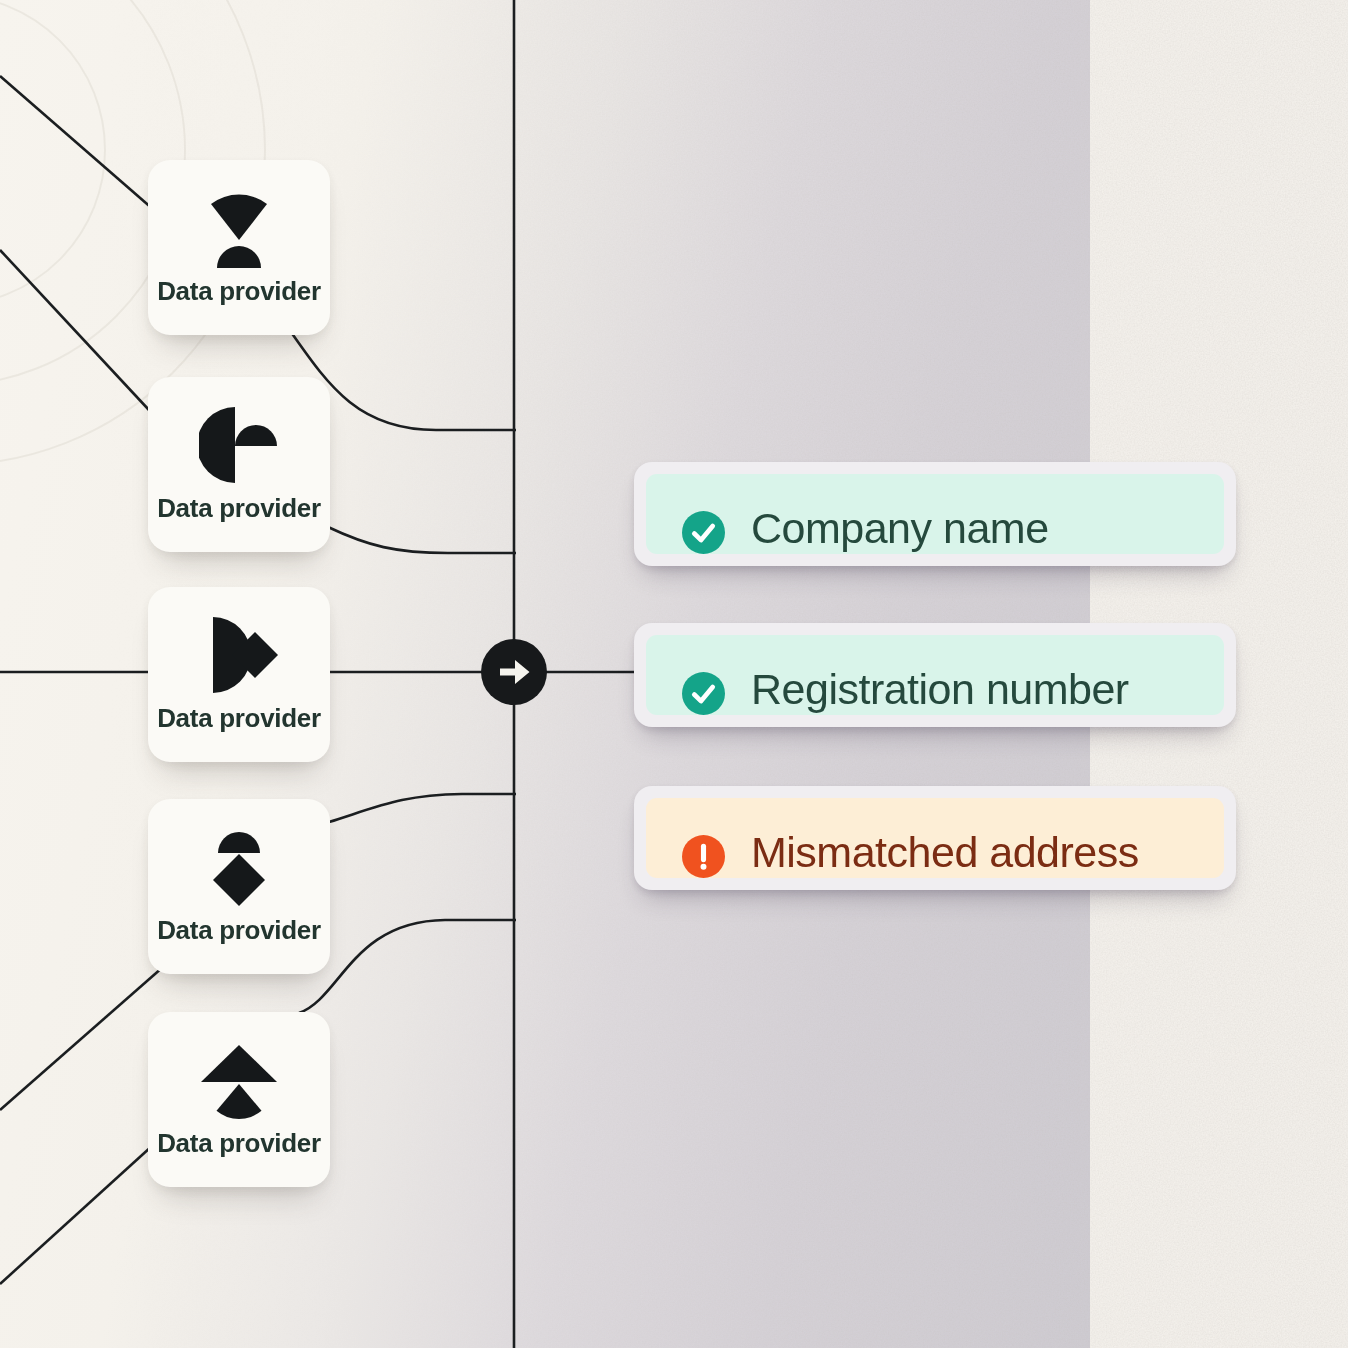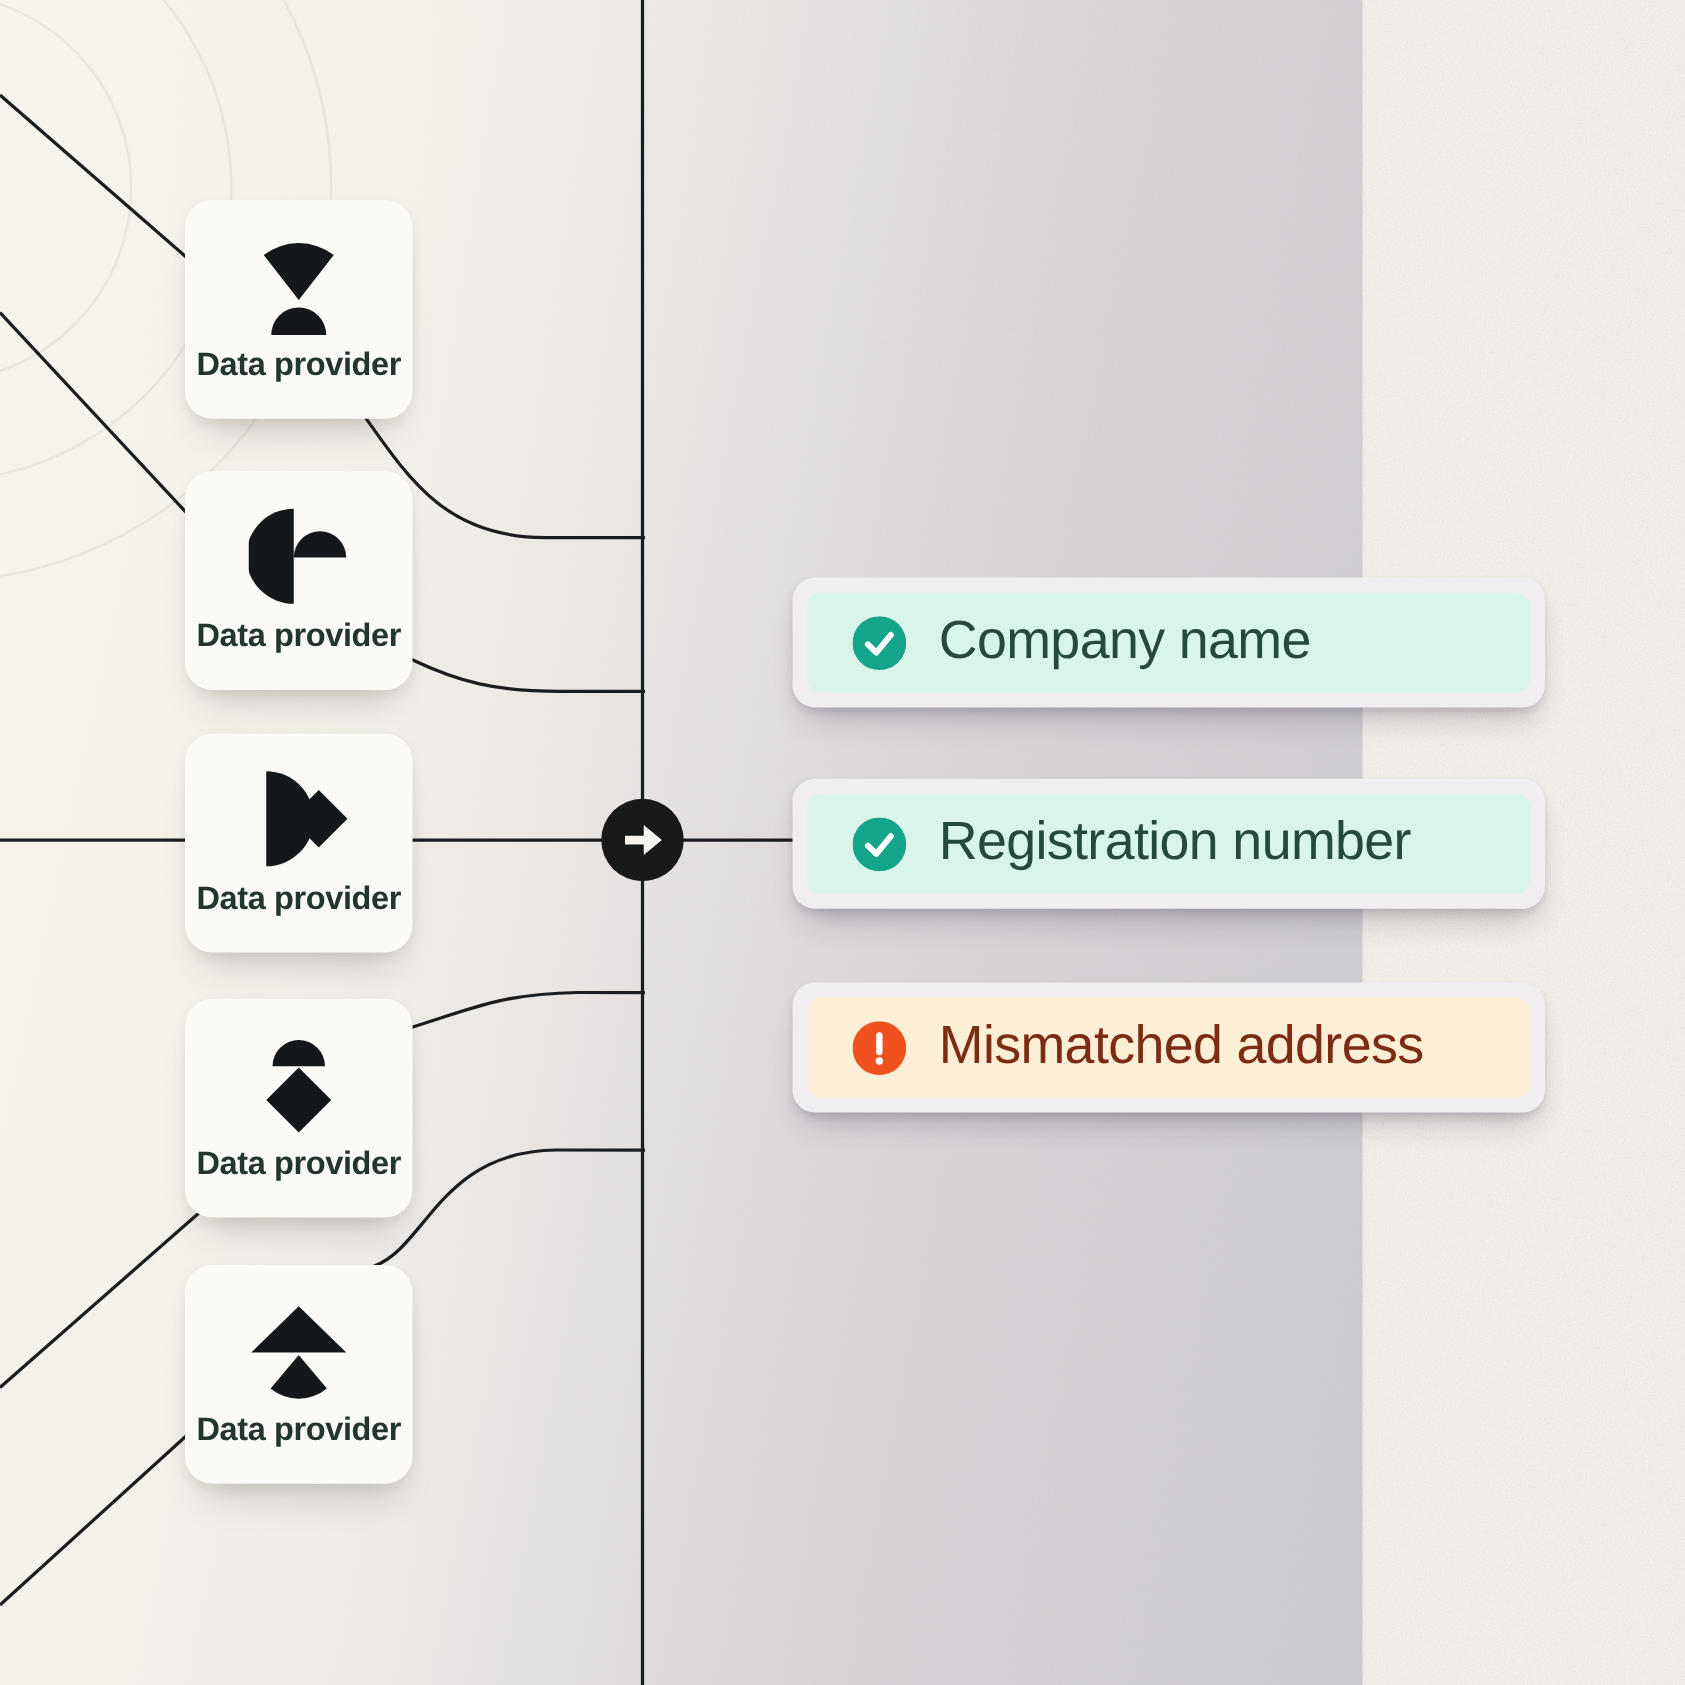--- a/index.html
+++ b/index.html
@@ -35,21 +35,21 @@
 
   
   .chip{
     position:absolute;left:634px;width:602px;height:104px;
     background:var(--chip_frame,#f0eef1);
     border-radius:18px;
     box-shadow:0 16px 24px -10px rgba(55,45,70,.30), 0 3px 6px rgba(55,45,70,.12);
   }
   .chip-inner{
     position:absolute;inset:12px;border-radius:11px;
-    display:flex;align-items:center;gap:26px;padding-left:36px;box-sizing:border-box;
+    display:flex;align-items:flex-end;gap:26px;padding-left:36px;box-sizing:border-box;
   }
   .chip-inner.ok{background:var(--chip_mint,#d9f4ea);}
   .chip-inner.warn{background:var(--chip_cream,#fdeed6);}
   .chip-icon{width:43px;height:43px;flex:0 0 43px;}
   .chip-icon svg{display:block;width:43px;height:43px;}
   .chip-text{font-size:43px;letter-spacing:-.5px;line-height:1;padding-bottom:4px;white-space:nowrap;}
   .chip-text.ok{color:var(--text_green,#25493d);}
   .chip-text.warn{color:var(--text_maroon,#7b2c13);}
 
   

